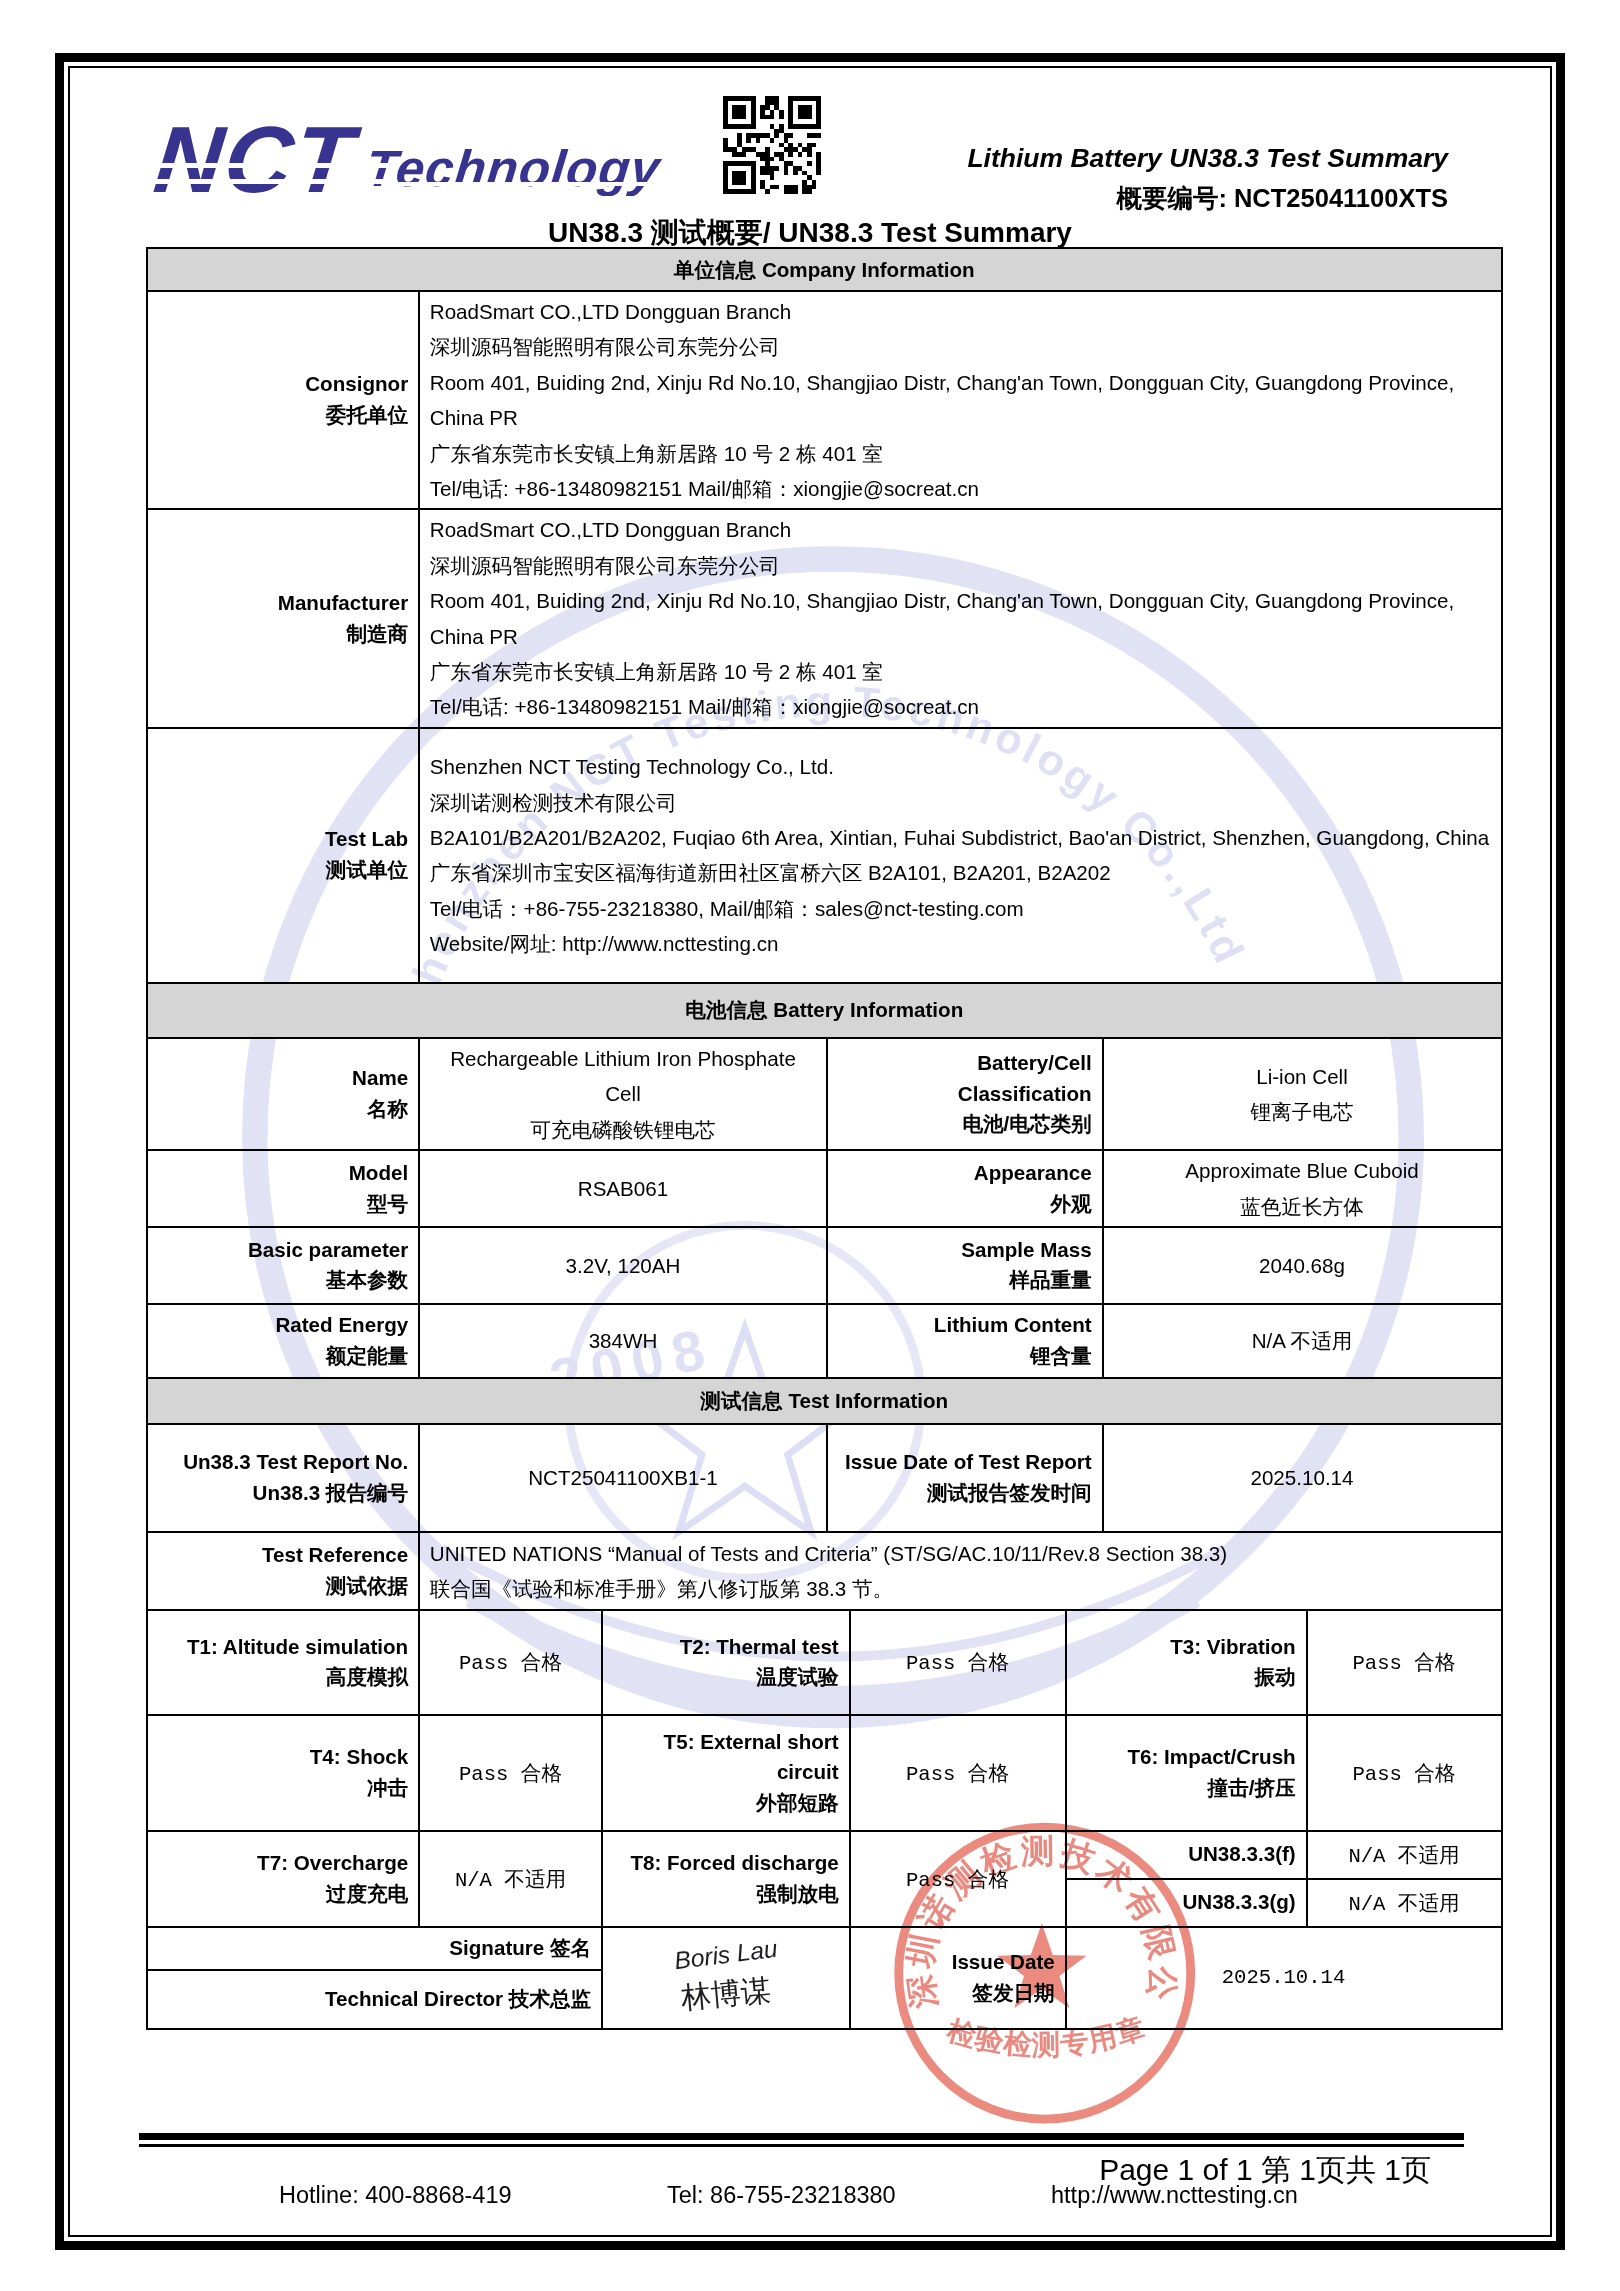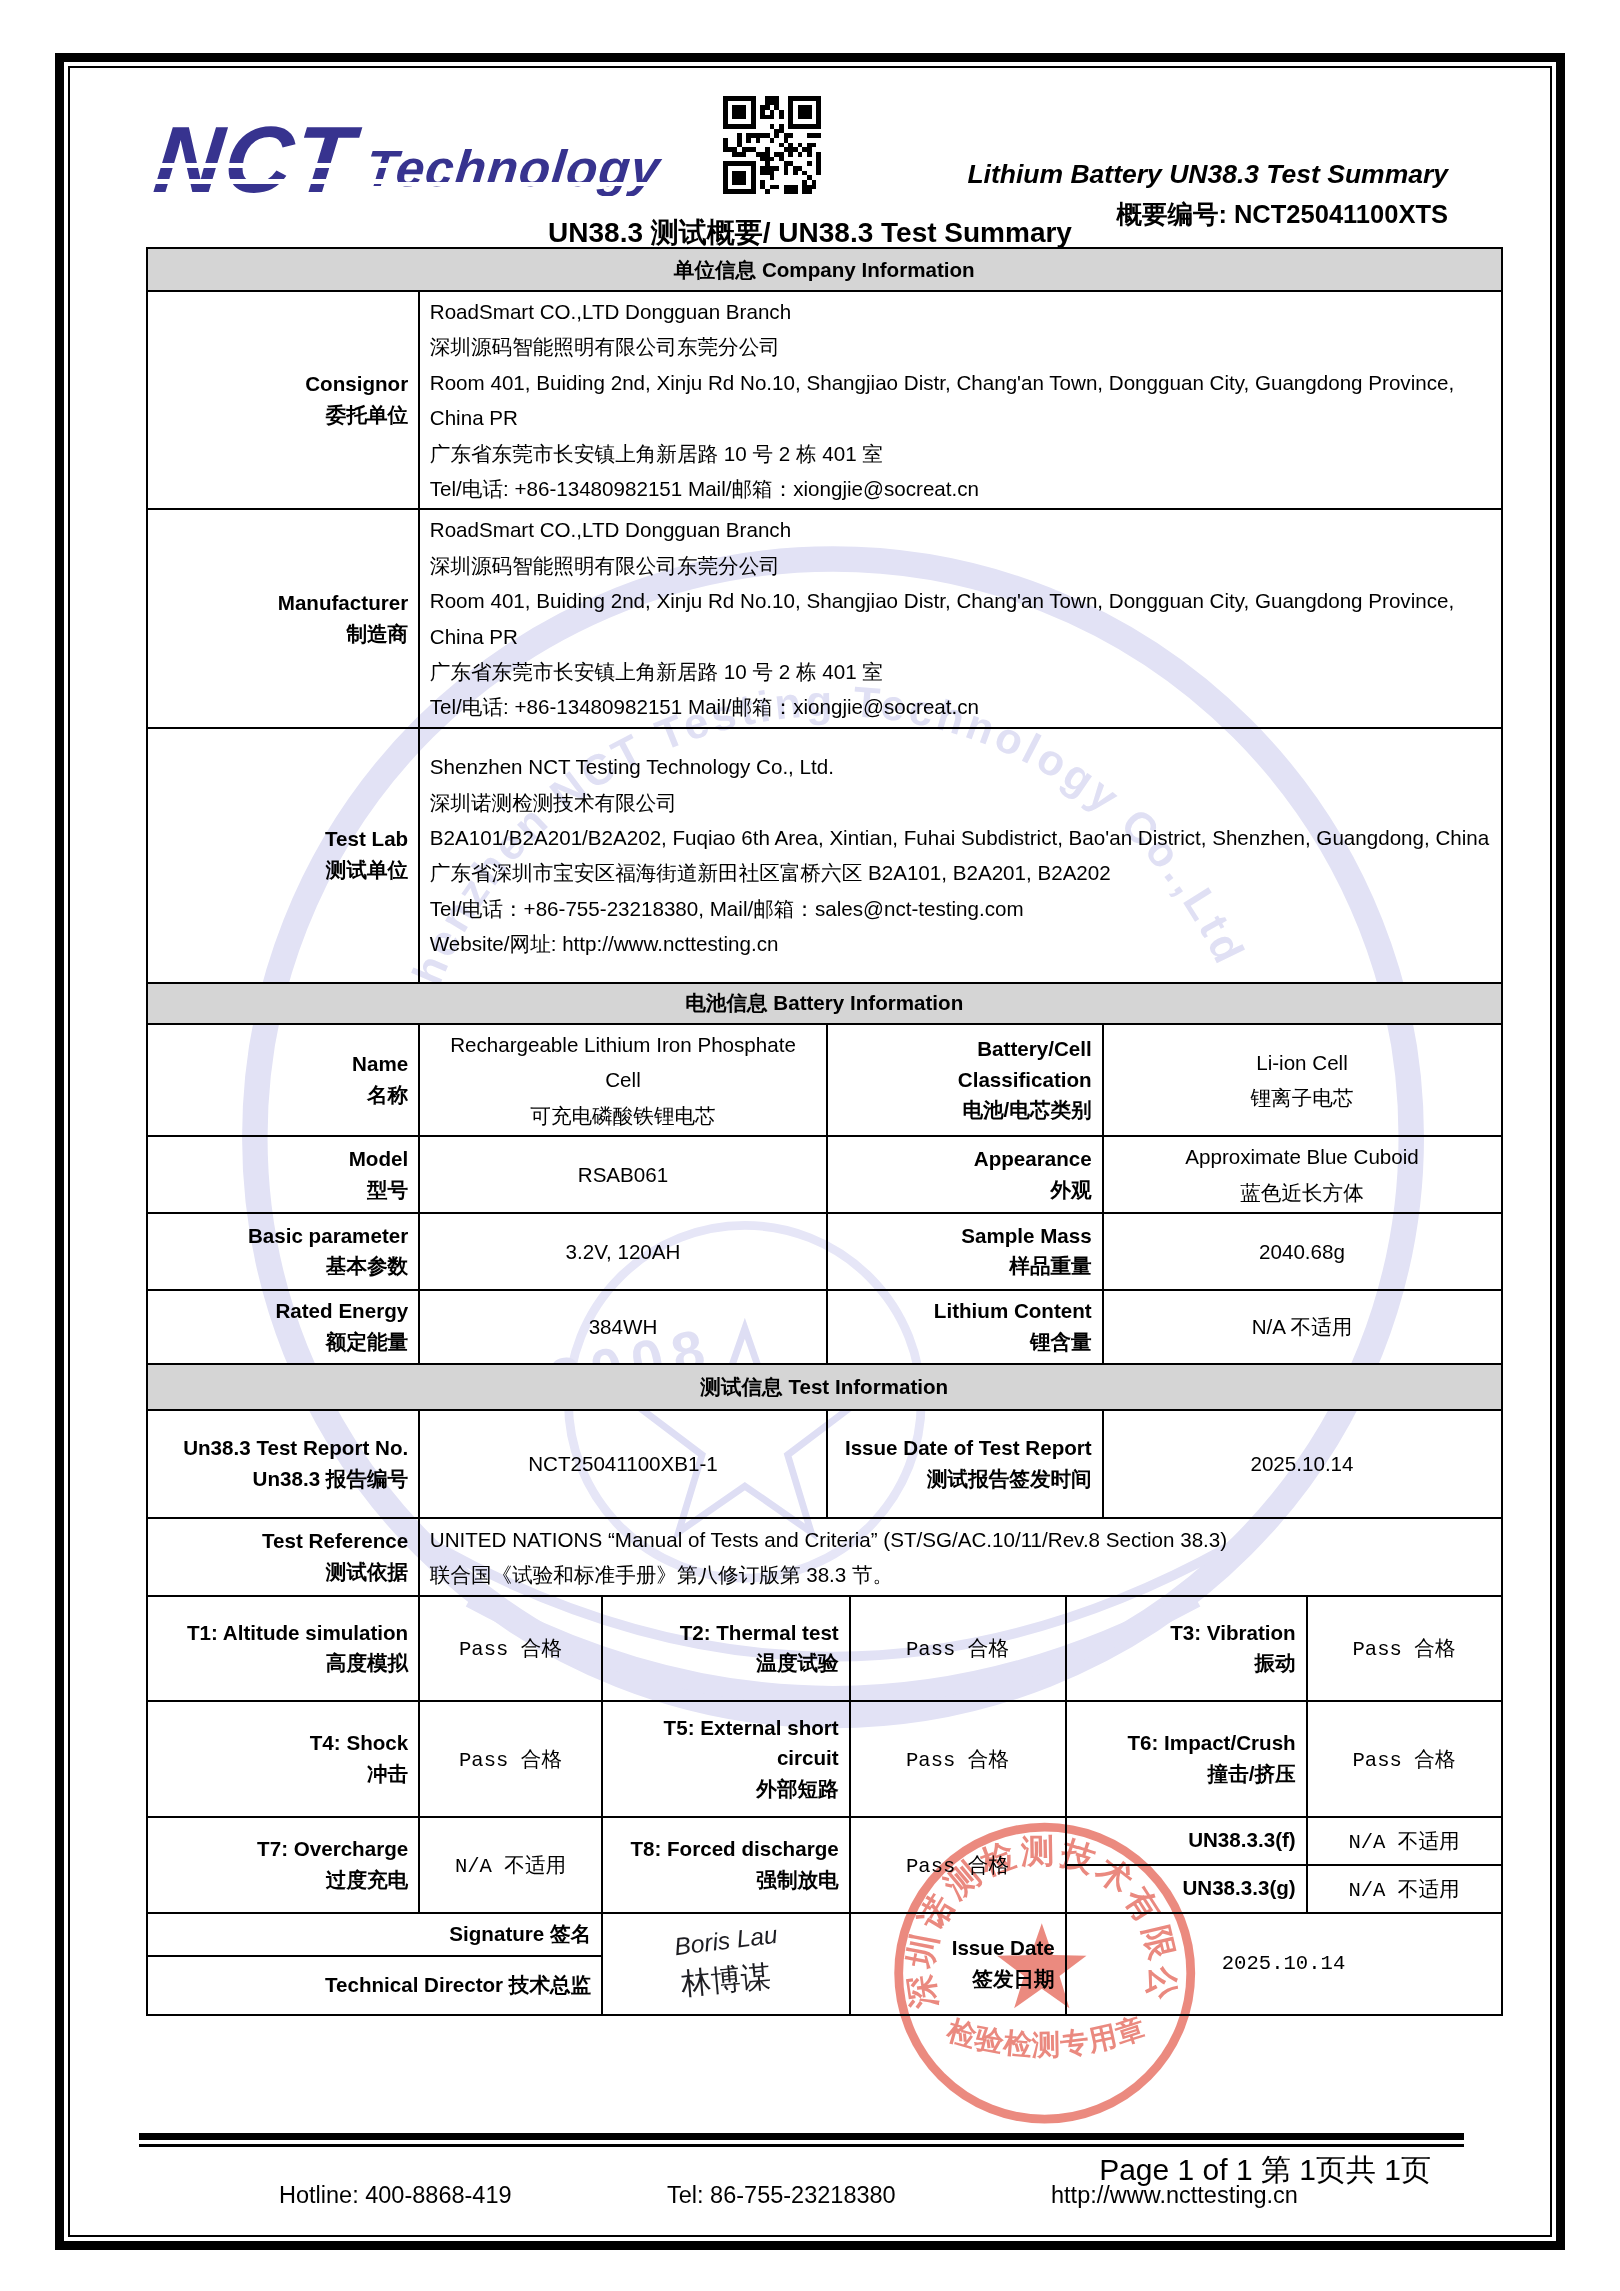--- a/index.html
+++ b/index.html
@@ -24,21 +24,21 @@
   .logo-tech { font-style:italic; font-weight:900; font-size:51px; letter-spacing:1px;
                display:inline-block; transform:skewX(-6deg); margin-left:11.8px; position:relative; top:-5.9px;}
   .logo-stripe { position:absolute; background:#fff; z-index:2; }
   .s1 { left:-5.9px; top:57px;  width:245px; height:4.9px; }
   .s2 { left:-5.9px; top:73px;  width:245px; height:4.9px; }
   .s3 { left:-5.9px; top:88px;  width:245px; height:5.9px; }
   .s4 { left:239px; top:76px; width:314px; height:3.9px; }
   .s5 { left:239px; top:90px; width:314px; height:4.9px; }
   .qr { position:absolute; left:723px; top:96px; width:98px; height:98px; z-index:1; }
   .head-right { position:absolute; right:172px; top:143px; text-align:right; z-index:1; }
-  .doc-title { font-size:26.5px; font-weight:bold; font-style:italic;margin-top:16px; }
+  .doc-title { font-size:26.5px; font-weight:bold; font-style:italic; }
   .doc-no { font-size:25.5px; font-weight:bold; margin-top:6.9px; }
   .page-title { position:absolute; left:0; right:0; top:214px; text-align:center;
                 font-size:28px; font-weight:bold; z-index:1; }
 
   
   table.main { position:absolute; left:146px; top:247px; width:1355px; z-index:1;
                border-collapse:collapse; table-layout:fixed; }
   .main td { border:2.9px solid #000; padding:2px 9.8px; font-size:20.6px; vertical-align:middle; }
   .sec { background:#d5d5d5; font-weight:bold; font-size:22.5px; text-align:center; }
   .lbl { font-weight:bold; text-align:right; white-space:pre-line; line-height:1.5; }
@@ -268,21 +268,21 @@
       <tr style="height:255px">
         <td class="lbl">Test Lab
 测试单位</td>
         <td colspan="7" class="val">Shenzhen NCT Testing Technology Co., Ltd.
 深圳诺测检测技术有限公司
 B2A101/B2A201/B2A202, Fuqiao 6th Area, Xintian, Fuhai Subdistrict, Bao'an District, Shenzhen, Guangdong, China
 广东省深圳市宝安区福海街道新田社区富桥六区 B2A101, B2A201, B2A202
 Tel/电话：+86-755-23218380, Mail/邮箱：sales@nct-testing.com
 Website/网址: http://www.ncttesting.cn</td>
       </tr>
-      <tr style="height:41px">
+      <tr style="height:55px">
         <td colspan="8" class="sec">电池信息 Battery Information</td>
       </tr>
       <tr style="height:106px">
         <td class="lbl">Name
 名称</td>
         <td colspan="2" class="val ctr">Rechargeable Lithium Iron Phosphate Cell
 可充电磷酸铁锂电芯</td>
         <td colspan="3" class="lbl">Battery/Cell Classification
 电池/电芯类别</td>
         <td colspan="2" class="val ctr">Li-ion Cell

